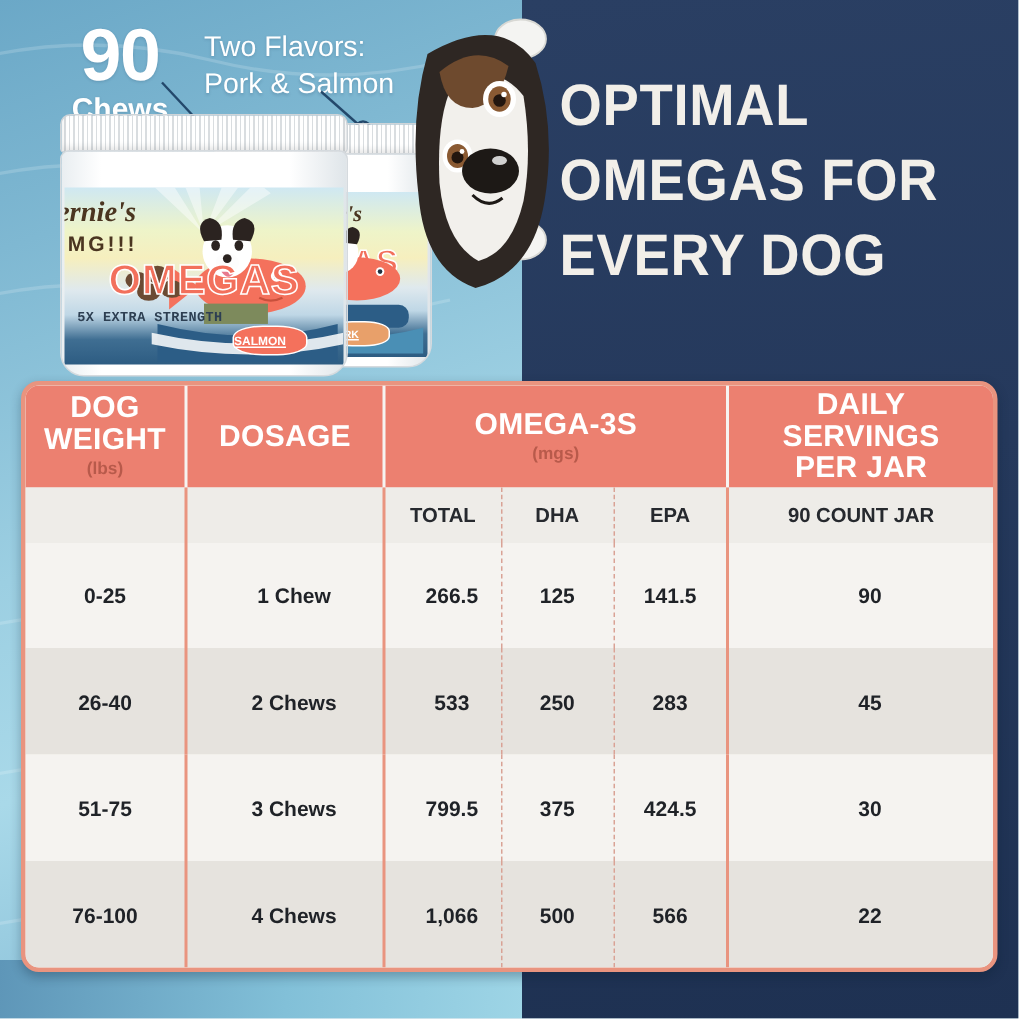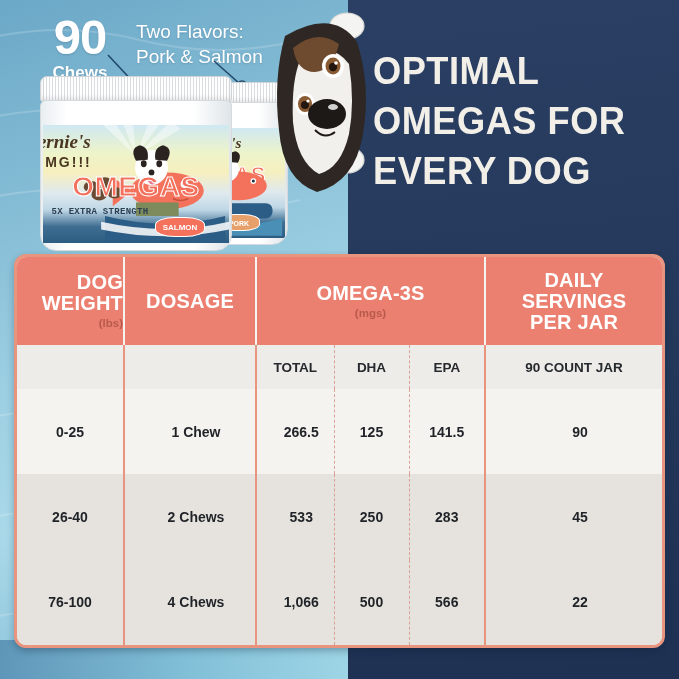--- a/index.html
+++ b/index.html
@@ -32,21 +32,21 @@
   
   .callout-90 {
     position: absolute; left: 34px; top: 12px;
     color: #ffffff; text-align: center; width: 92px;
     text-shadow: 0 1px 2px rgba(30,60,90,.22);
   }
   .callout-90 .num {
     font-size: 49px; font-weight: 700; line-height: 50px; letter-spacing: -1px;
   }
   .callout-90 .sub {
-    font-size: 17px; font-weight: 700; line-height: 24px; margin-top: -1px;
+    font-size: 20px; font-weight: 700; line-height: 24px; margin-top: -1px;
   }
   .callout-flavors {
     position: absolute; left: 136px; top: 19px;
     color: #ffffff; font-size: 19px; font-weight: 400; line-height: 25px;
     text-shadow: 0 1px 2px rgba(30,60,90,.22);
   }
   .callout-flavors .l2 { display:block; }
   .pointers { position: absolute; left: 0; top: 0; width: 348px; height: 260px; }
 
   
@@ -90,21 +90,21 @@
   }
   .lbl-omegas {
     position:absolute; width:100%; text-align:center; color:#f2705c;
     font-weight:700; -webkit-text-stroke:1px #ffffff; letter-spacing:.5px;
   }
   .lbl-strength {
     position:absolute; width:100%; text-align:center; color:#2d3f52; font-weight:700;
   }
   .lbl-badge {
     position:absolute; background:#e8a06a; color:#fff; font-weight:700;
-    border:1px solid #fff; border-radius:40%; text-align:center;
+    border:1px solid #fff; border-radius:40%; text-align:left;text-decoration:underline;
   }
 
   
   .dog { position:absolute; left:255px; top:0; width:135px; height:250px; }
 
   
   .table-wrap {
     position: absolute; left: 14px; top: 254px; width: 651px; height: 394px;
     background: #f6f4f1;
     border: 3px solid #e9947f;
@@ -269,21 +269,21 @@
       <colgroup>
         <col style="width:107px">
           <col style="width:132px">
         <col style="width:78px">
           <col style="width:75px">
           <col style="width:76px">
         <col style="width:177px">
       </colgroup>
       <thead>
         <tr>
-          <th style="height:88px;text-align:right;">
+          <th style="height:68px;">
             <div class="th-main">DOG</div>
             <div class="th-main">WEIGHT</div>
             <div class="th-unit">(lbs)</div>
           </th>
           <th>
             <div class="th-main">DOSAGE</div>
           </th>
           <th colspan="3">
             <div class="th-main">OMEGA-3S</div>
             <div class="th-unit">(mgs)</div>
@@ -315,20 +315,28 @@
           <td class="solid-l">90</td>
         </tr>
         <tr class="even">
           <td>26-40</td>
           <td class="solid-l">2 Chews</td>
           <td class="solid-l">533</td>
           <td class="dash-l">250</td>
           <td class="dash-l">283</td>
           <td class="solid-l">45</td>
         </tr>
+        <tr class="odd">
+          <td>51-75</td>
+          <td class="solid-l">3 Chews</td>
+          <td class="solid-l">799.5</td>
+          <td class="dash-l">375</td>
+          <td class="dash-l">424.5</td>
+          <td class="solid-l">30</td>
+        </tr>
         <tr class="even">
           <td>76-100</td>
           <td class="solid-l">4 Chews</td>
           <td class="solid-l">1,066</td>
           <td class="dash-l">500</td>
           <td class="dash-l">566</td>
           <td class="solid-l">22</td>
         </tr>
       </tbody>
     </table>

